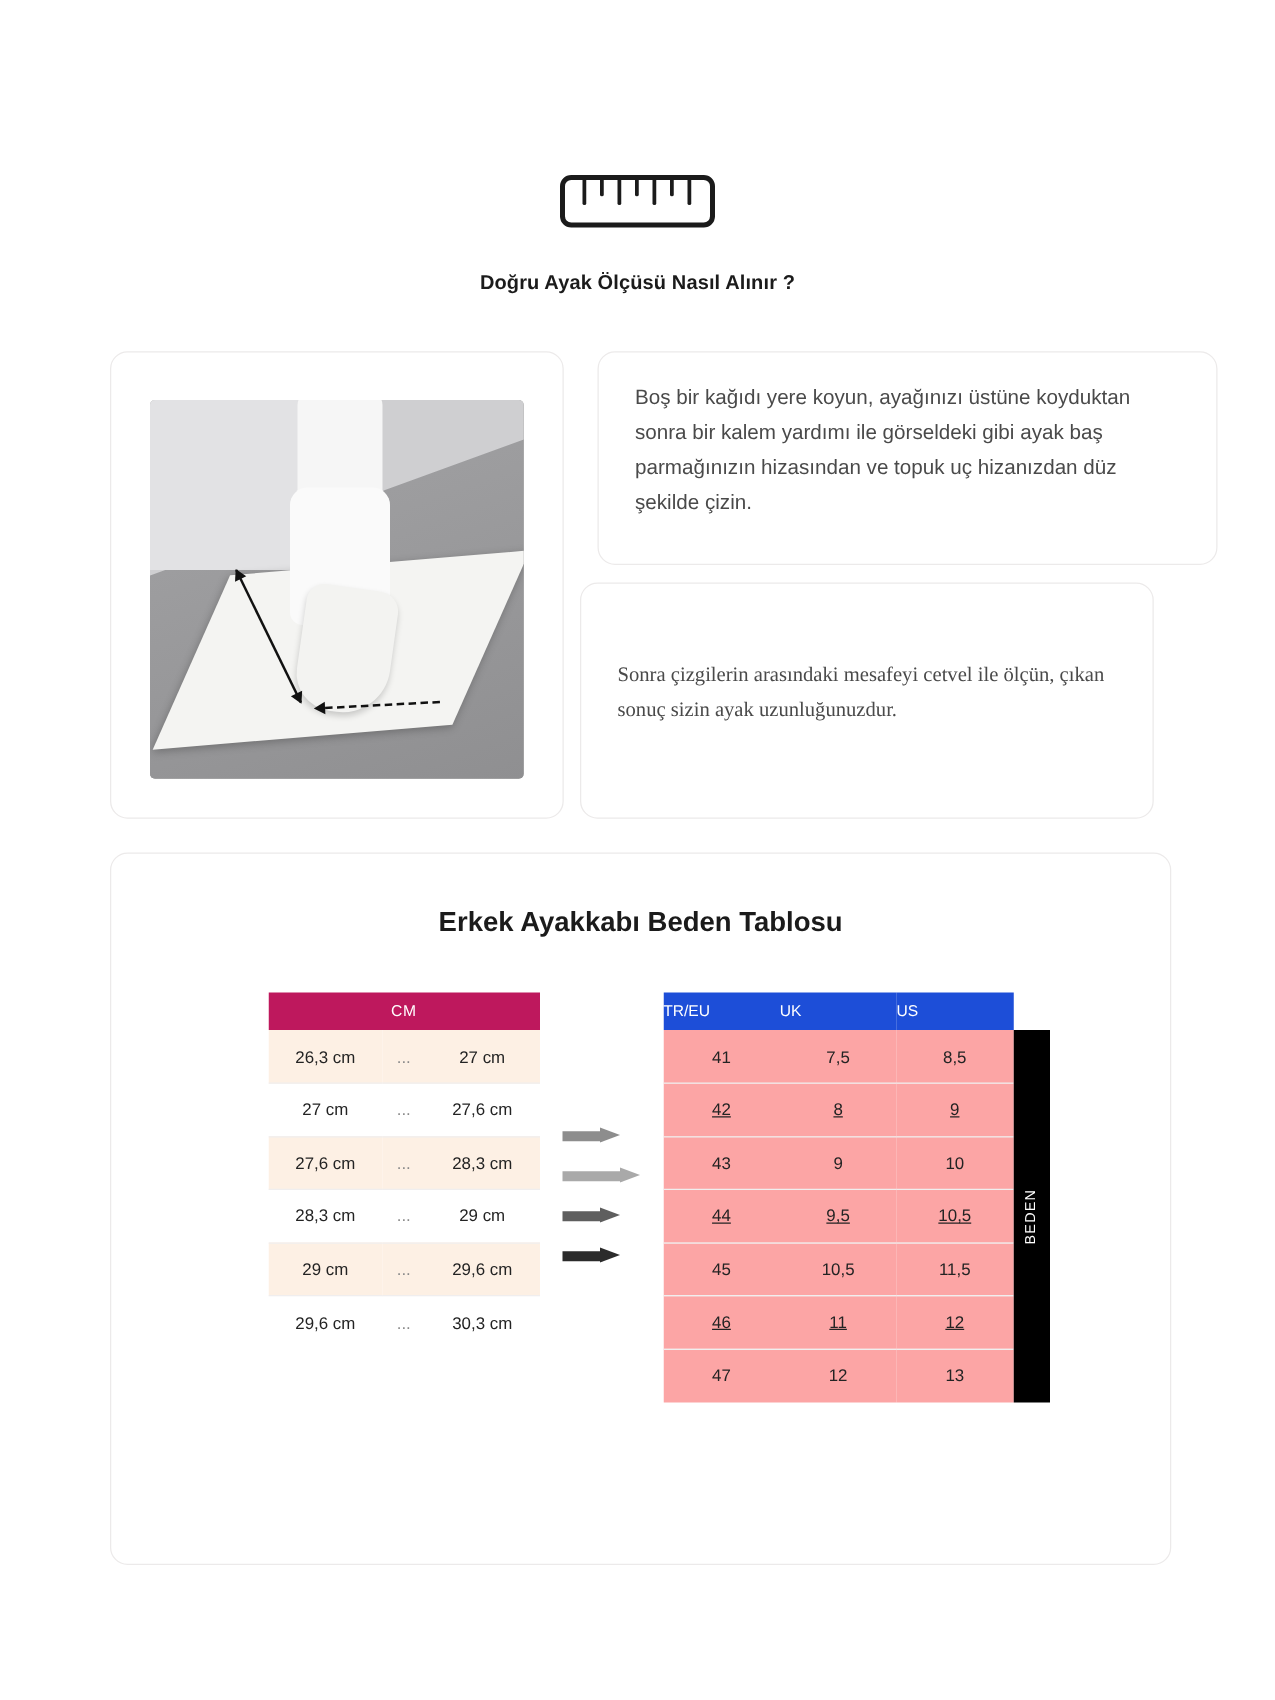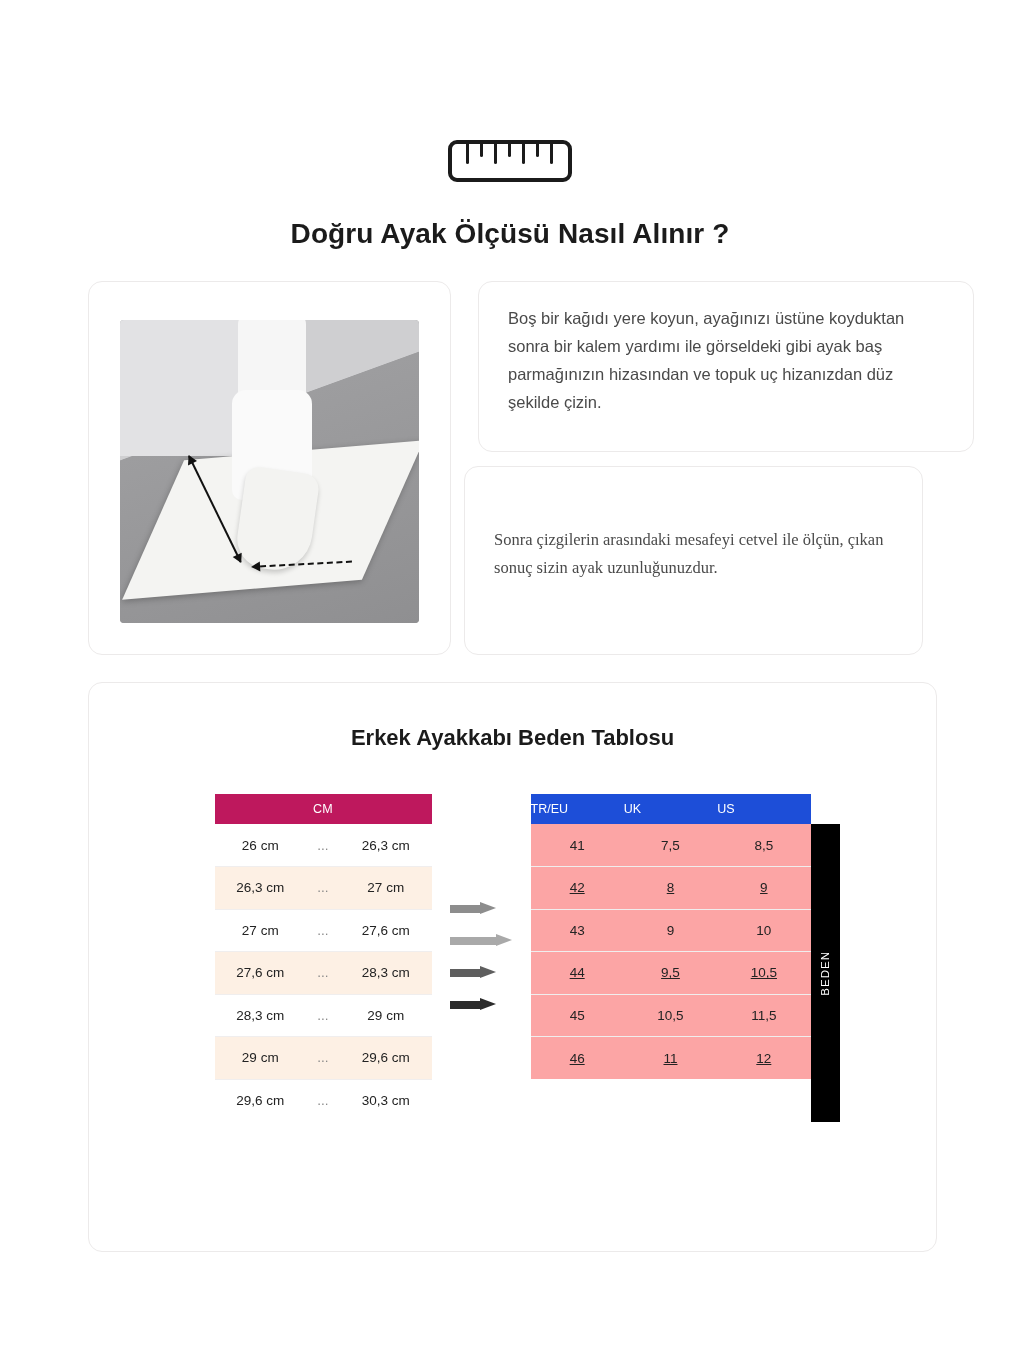--- a/index.html
+++ b/index.html
@@ -43,21 +43,21 @@
     border-radius: 0 0 2px 2px;
   }
 
   
   .main-title {
     position: absolute;
     top: 218px;
     left: 0;
     width: 1020px;
     text-align: center;
-    font-size: 28px;
+    font-size: 16px;
     font-weight: bold;
     letter-spacing: 0.1px;
     color: #1b1b1b;
   }
 
   
   .photo-card {
     position: absolute;
     left: 88px;
     top: 281px;
@@ -339,25 +339,20 @@
 
     <div class="tables">
 
       <table class="cm-table">
         <thead>
           <tr>
             <th colspan="3">CM</th>
           </tr>
         </thead>
         <tbody>
-          <tr>
-            <td>26 cm</td>
-            <td class="sep">...</td>
-            <td>26,3 cm</td>
-          </tr>
           <tr class="alt">
             <td>26,3 cm</td>
             <td class="sep">...</td>
             <td>27 cm</td>
           </tr>
           <tr>
             <td>27 cm</td>
             <td class="sep">...</td>
             <td>27,6 cm</td>
           </tr>
@@ -436,20 +431,25 @@
             <tr>
               <td>45</td>
               <td>10,5</td>
               <td>11,5</td>
             </tr>
             <tr class="alt">
               <td>46</td>
               <td>11</td>
               <td>12</td>
             </tr>
+            <tr>
+              <td>47</td>
+              <td>12</td>
+              <td>13</td>
+            </tr>
           </tbody>
         </table>
         <div class="beden-bar">
           <span>BEDEN</span>
         </div>
       </div>
 
     </div>
   </div>
 </div>

